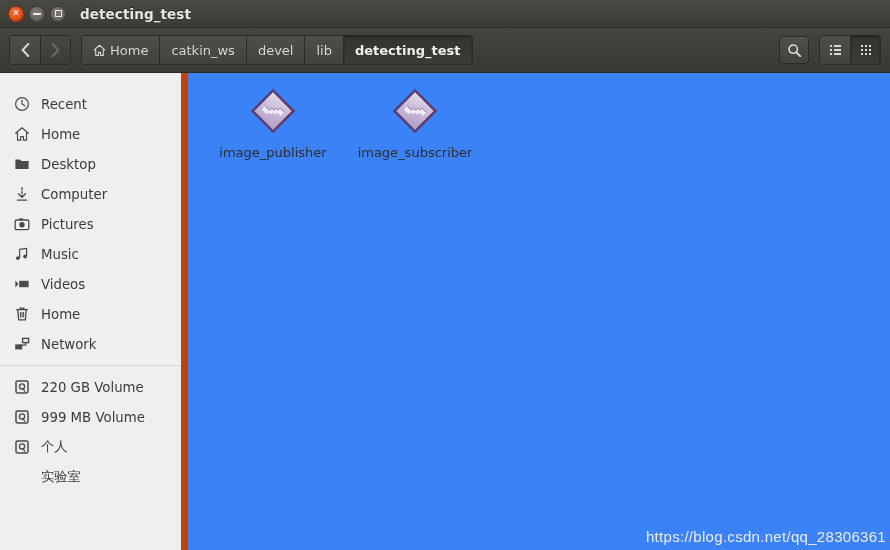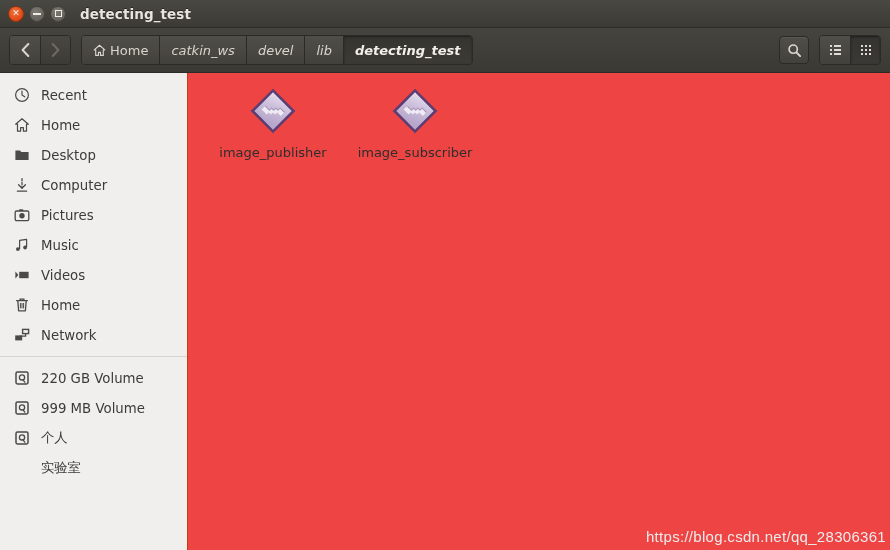--- a/index.html
+++ b/index.html
@@ -53,21 +53,21 @@
   .navbtn + .navbtn { border-left:1px solid #2b2a26; }
   .navbtn.disabled { color:#6d6a63; background:linear-gradient(to bottom,#494741 0%,#3d3b36 100%); }
 
   .crumbs { display:flex; border:1px solid #2b2a26; border-radius:4px; overflow:hidden;
             box-shadow:inset 0 1px 0 rgba(255,255,255,.06); }
   .crumb {
     height:28px; padding:0 11px; display:flex; align-items:center; gap:4px;
     background:linear-gradient(to bottom,#504e48 0%,#43413c 100%);
     color:#d9d5cf; font-size:13px; white-space:nowrap;
   }
-  .crumb + .crumb { border-left:1px solid #2b2a26;font-style:italic; }
+  .crumb + .crumb { border-left:1px solid #2b2a26; }
   .crumb.active {
     background:linear-gradient(to bottom,#35342f 0%,#3b3a35 100%);
     color:#f2eee9; font-weight:bold;
     box-shadow:inset 0 1px 2px rgba(0,0,0,.4);
   }
   .home-ico { display:inline-block; }
 
   .spacer { flex:1 1 auto; }
   .tbtn {
     width:30px; height:28px; display:flex; align-items:center; justify-content:center;
@@ -88,30 +88,30 @@
   .dots.list { grid-template-columns:2px 7px; }
   .dots.list i { height:2px; background:#dedad4; display:block; }
   .dots.grid3 { grid-template-columns:repeat(3,2px); }
   .dots.grid3 i { width:2px; height:2px; background:#dedad4; display:block; }
 
   
   .body { flex:1 1 auto; display:flex; min-height:0; position:relative; }
 
   .sidebar {
     width:188px; flex:0 0 188px; background:#f0efed;
-    border-right:1px solid #c2410c; overflow:hidden; padding-top:7px;
+    border-right:7px solid #c2410c; overflow:hidden; padding-top:16px;
   }
   .sb-item {
     height:30px; display:flex; align-items:center; gap:10px;
     padding:0 10px 0 13px; color:#3b3b39; font-size:13.3px; white-space:nowrap;
   }
   .sb-ico { width:18px; height:18px; flex:0 0 18px; display:flex; align-items:center; justify-content:center; color:#4a4a48; }
   .sb-sep { height:1px; background:#d6d4cf; margin:6px 0 6px 0; }
 
-  .content { flex:1 1 auto; background:#ef4444; position:relative; overflow:hidden; }
+  .content { flex:1 1 auto; background:#3b82f6; position:relative; overflow:hidden; }
   .filegrid { display:flex; flex-wrap:wrap; align-content:flex-start; padding:8px 0 0 14px; }
   .fileitem {
     width:142px; padding:6px 4px 8px; display:flex; flex-direction:column;
     align-items:center; gap:6px;
   }
   .filelabel { font-size:13px; color:#2e2e2c; text-align:center; white-space:nowrap; }
 
   .watermark {
     position:absolute; right:4px; bottom:5px;
     font-size:15px; color:#ececec; letter-spacing:.3px;

